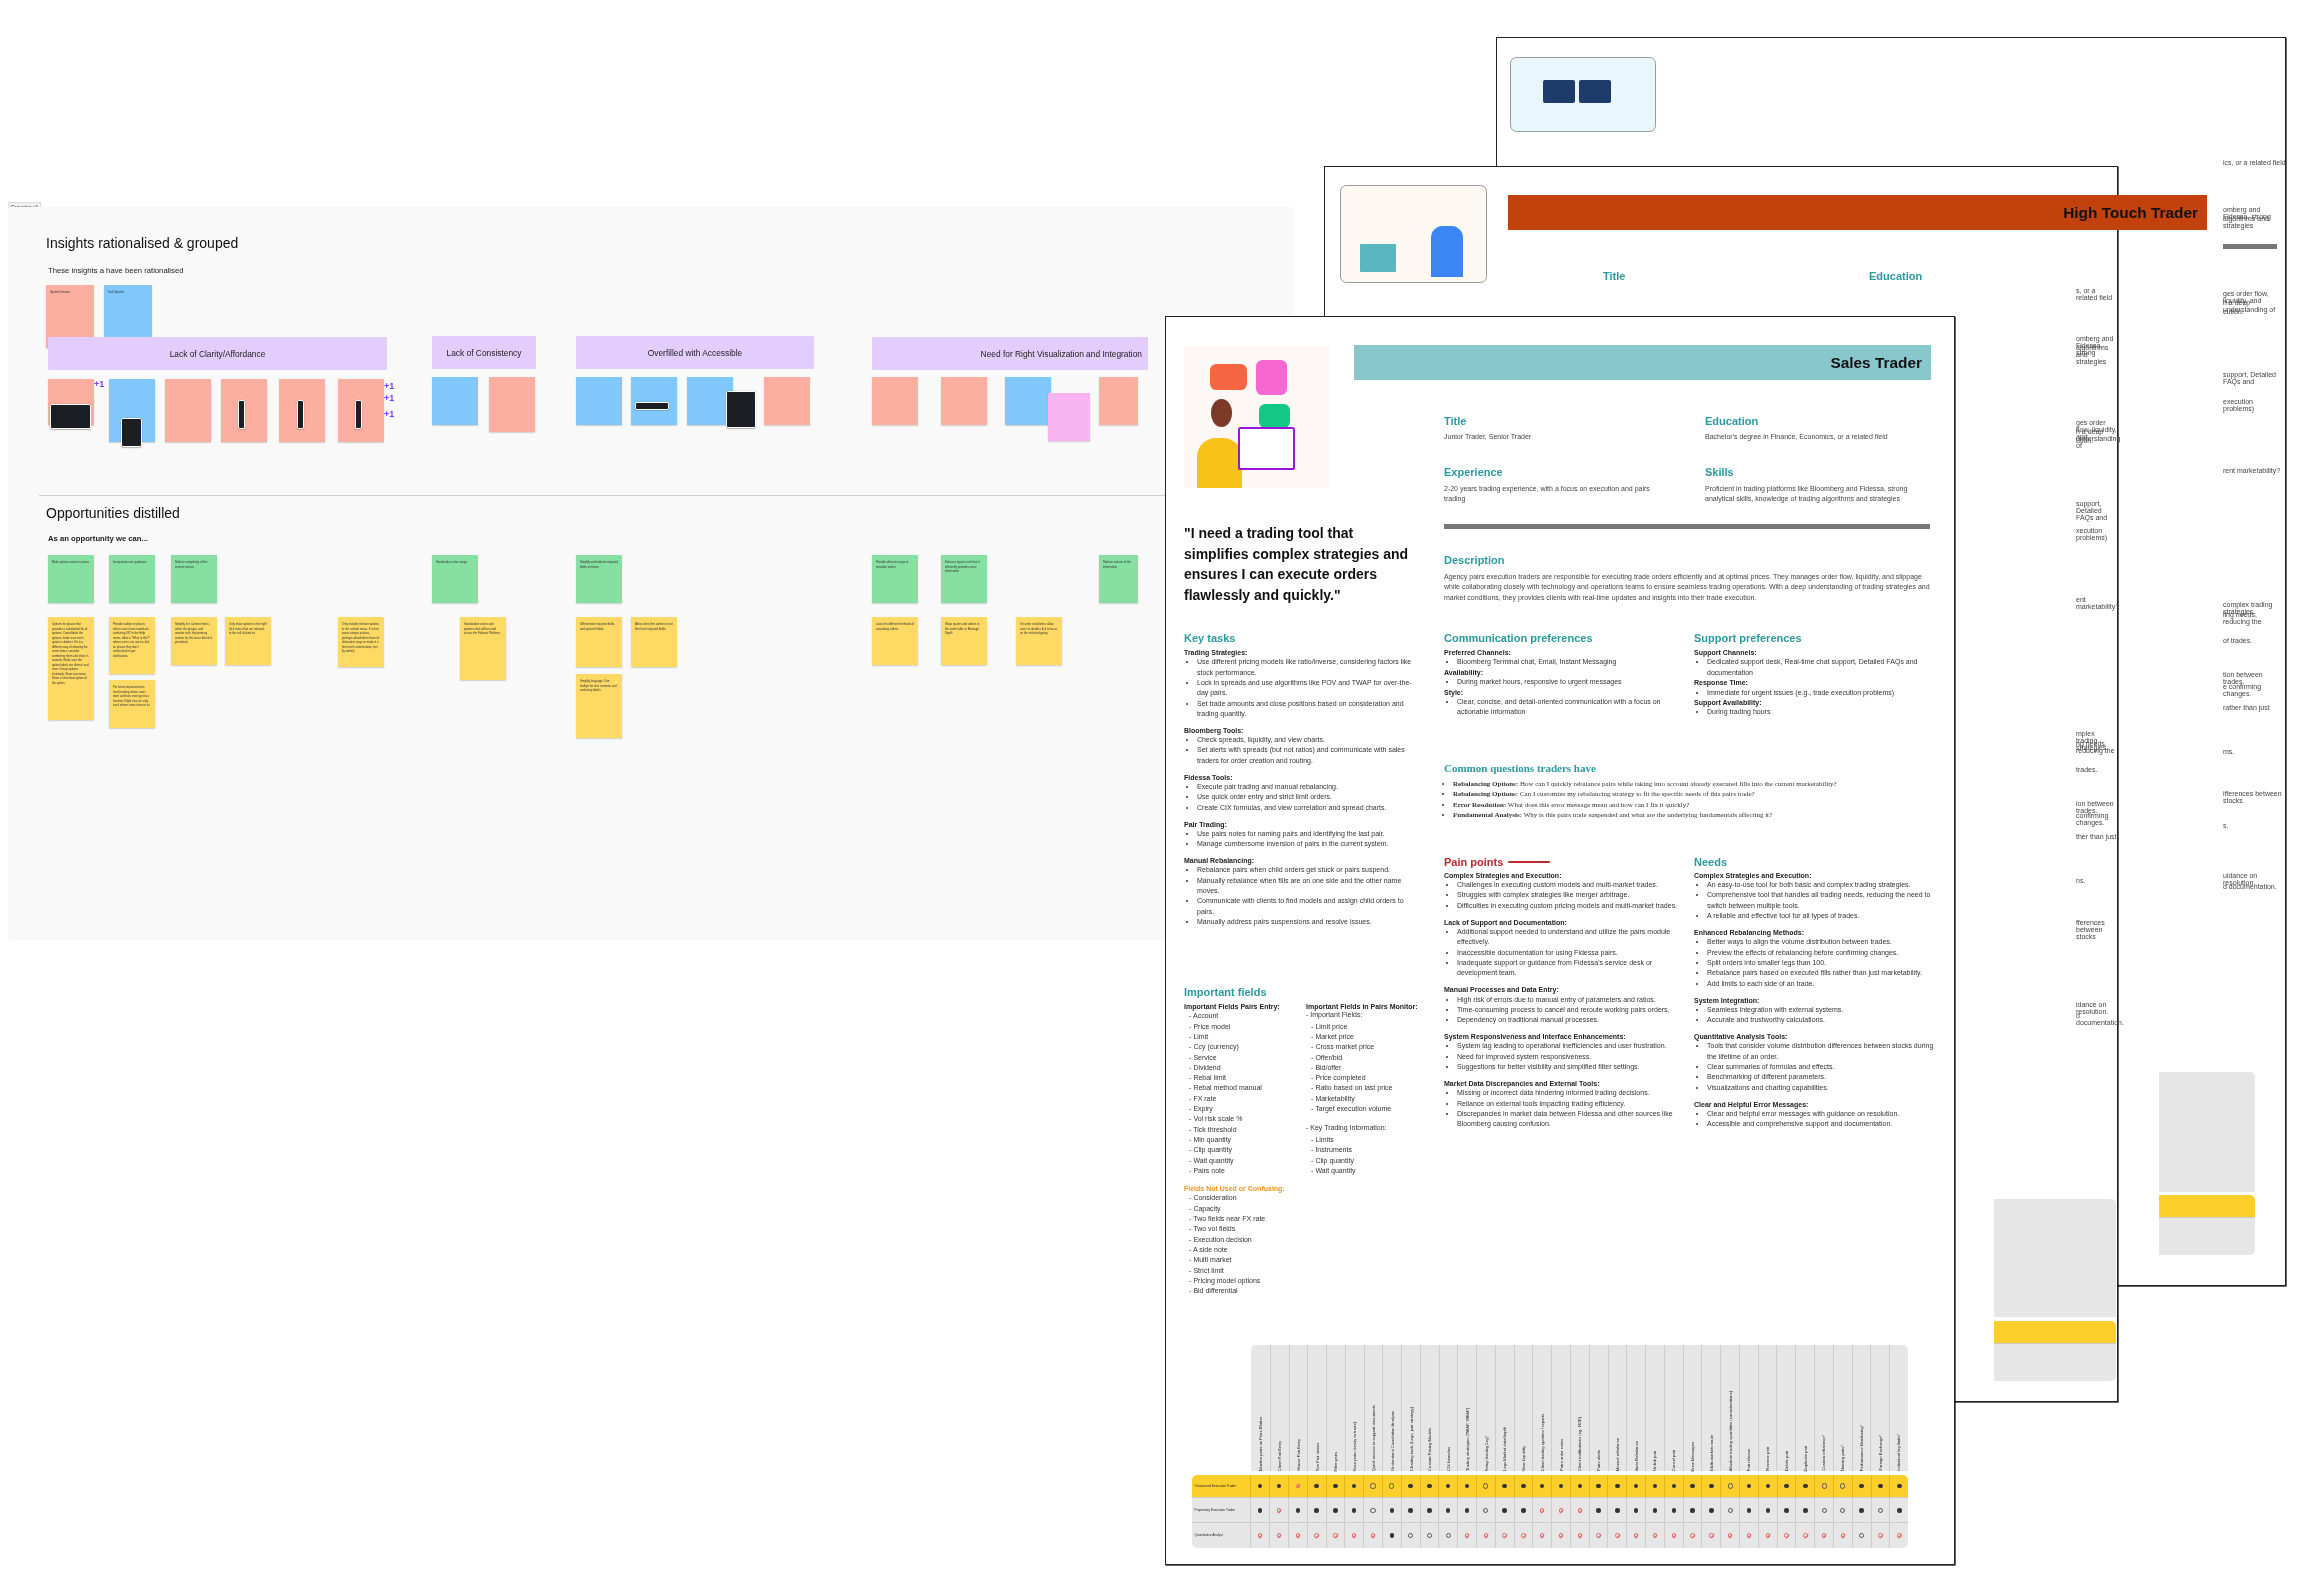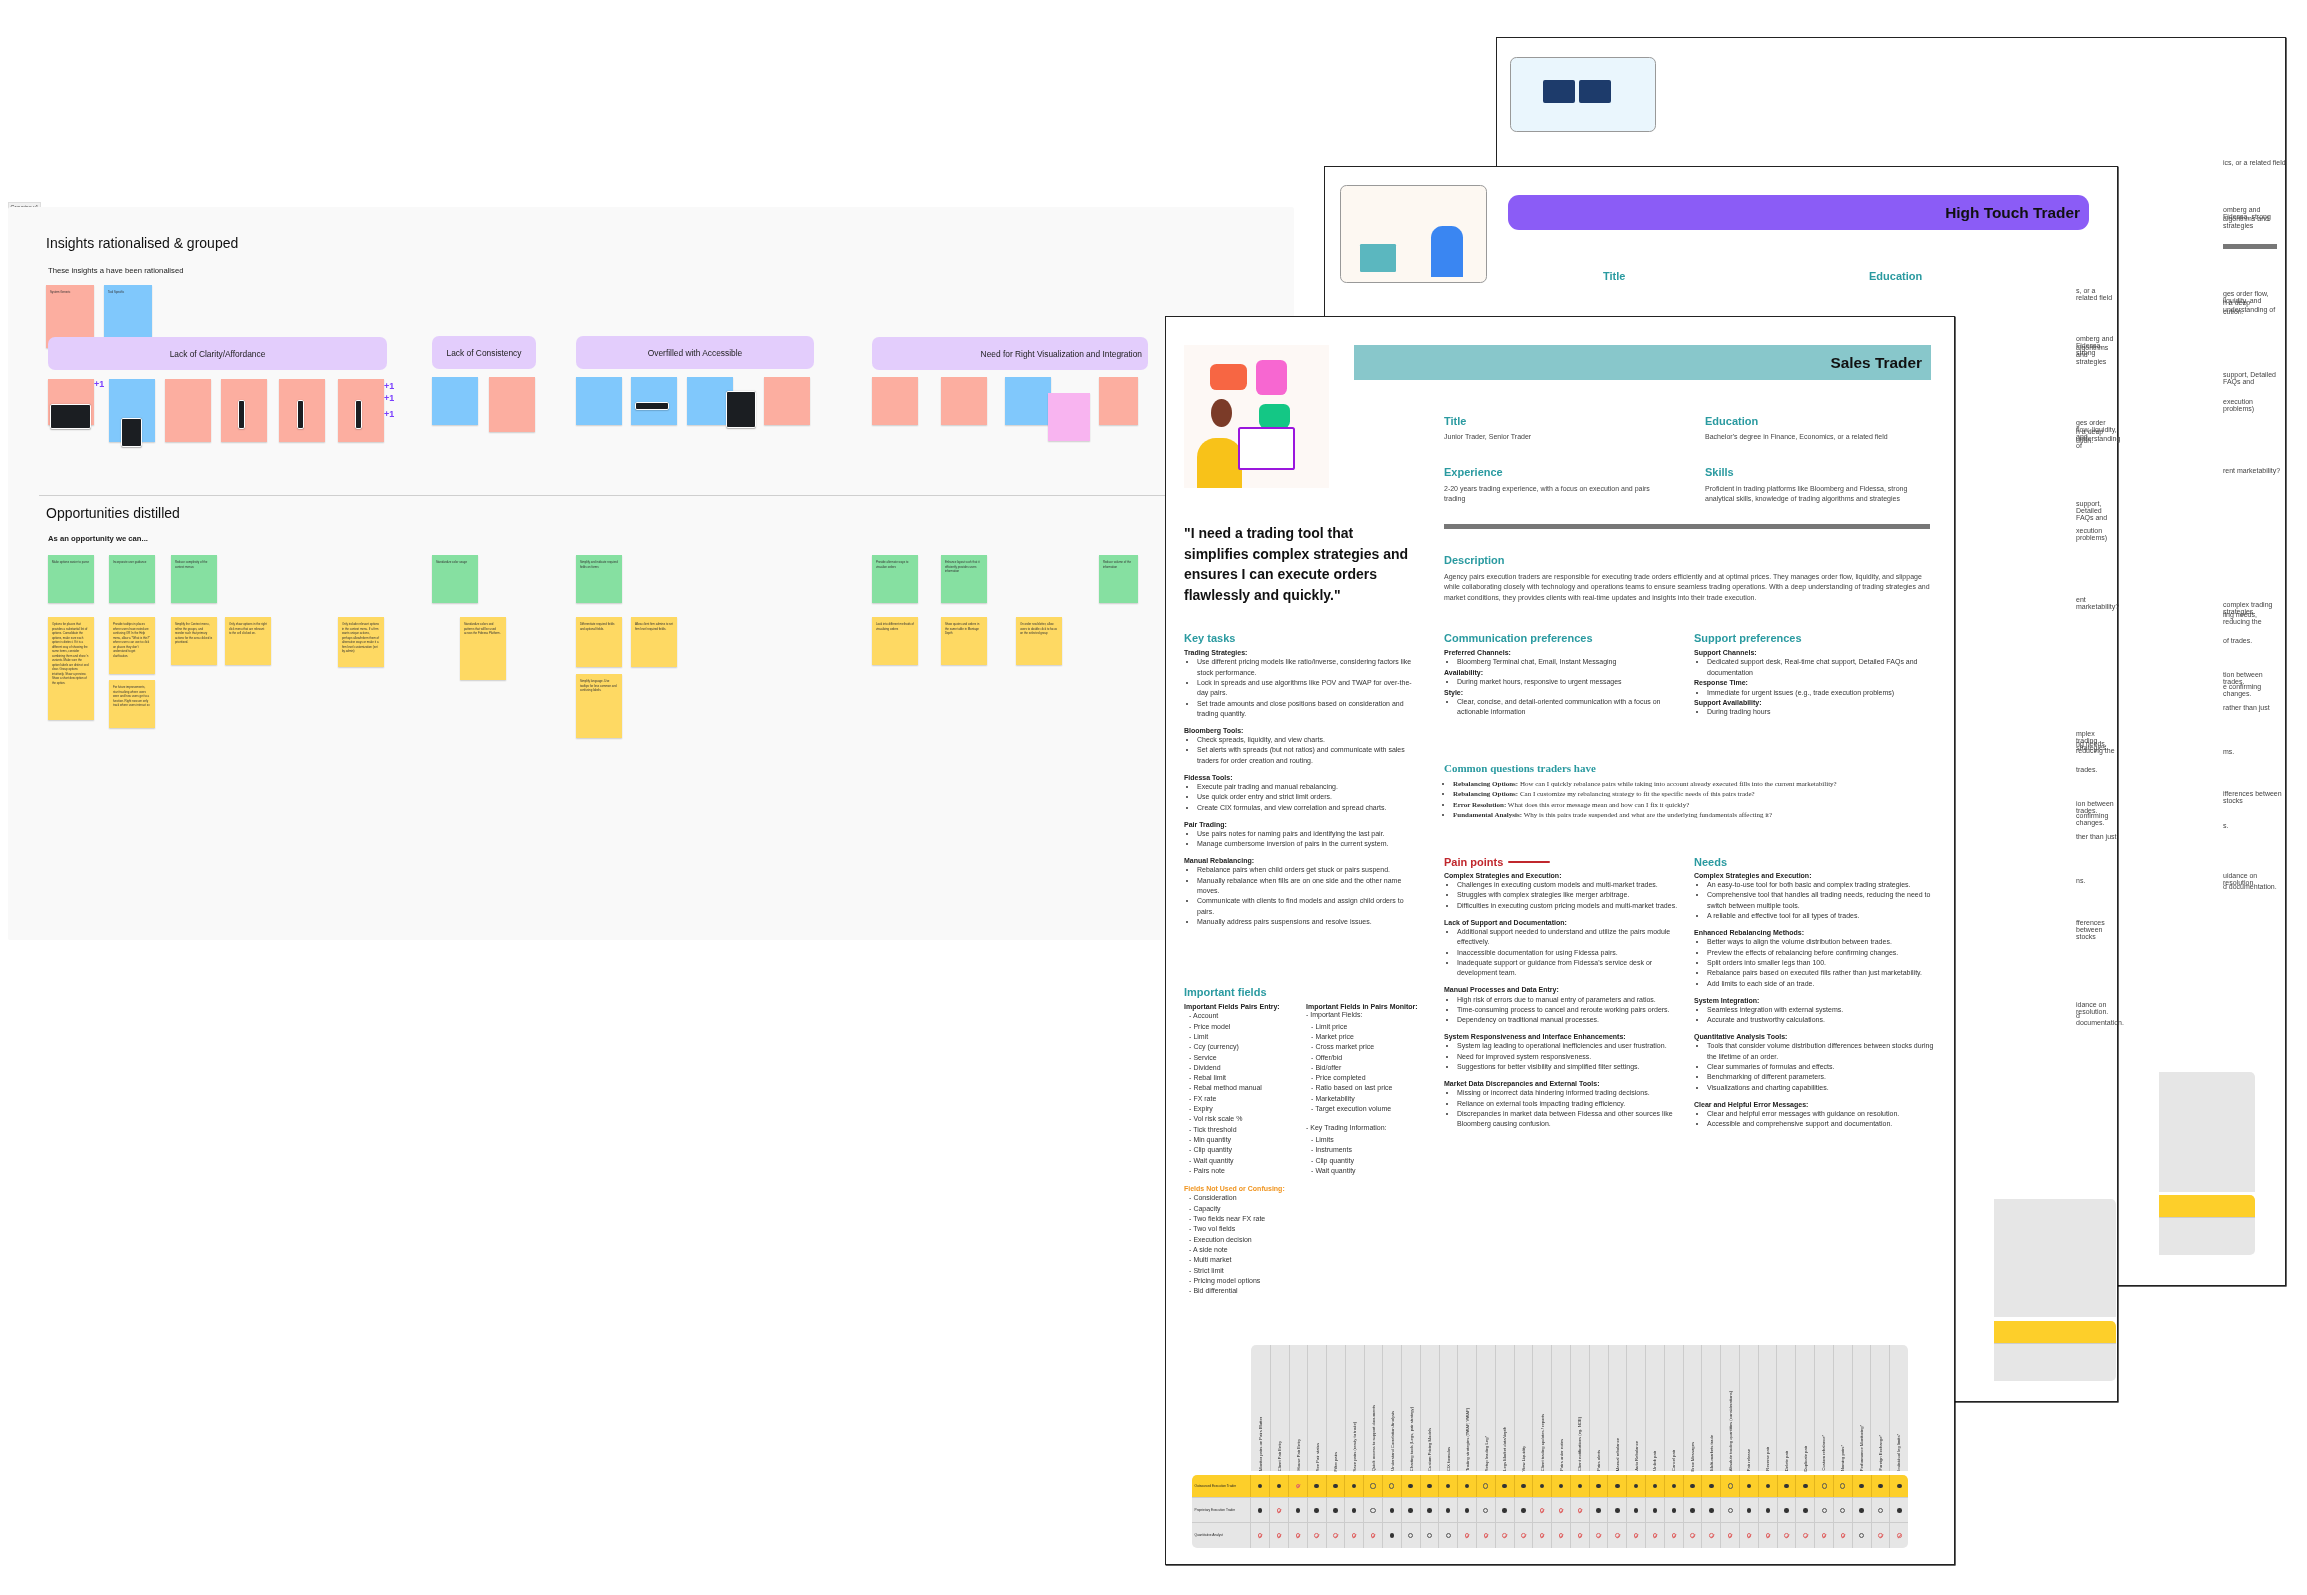--- a/index.html
+++ b/index.html
@@ -9,21 +9,21 @@
   .frame-label{left:7.7px;top:202px;font-size:5.1px;background:#f0f0f0;border:0.6px solid #ddd;padding:0.6px 1.9px;color:#444;}
   .frame{left:7.7px;top:207px;width:1286px;height:733px;background:#f9f9f9;border-radius:2.6px;}
   .board-title{font-size:14px;color:#111;}
   .board-sub{font-size:9px;color:#222;}
   .sticky{position:absolute;box-shadow:0 0.6px 1.3px rgba(0,0,0,.18);font-size:2.9px;line-height:4.5px;padding:5.1px 3.9px;box-sizing:border-box;color:#333;overflow:hidden;}
   .s-red{background:#fcaea0;}
   .s-blue{background:#80c8fc;}
   .s-green{background:#86e0a1;}
   .s-yellow{background:#fed963;}
   .s-pink{background:#f8b4f0;}
-  .group-bar{position:absolute;background:#e3cdfc;display:flex;align-items:center;justify-content:center;font-size:8.4px;color:#222;border-radius:7px;}
+  .group-bar{position:absolute;background:#e3cdfc;display:flex;align-items:center;justify-content:center;font-size:8.4px;color:#222;border-radius:1px;}
   .thumb{position:absolute;background:#1b1e22;border:1.9px solid #fff;border-radius:1.9px;box-shadow:0 0.6px 1.3px rgba(0,0,0,.3);}
   .plus{position:absolute;color:#7a3ffd;font-weight:bold;font-size:9px;}
   .divider{left:39px;top:495px;width:1221px;height:1.3px;background:#cfcfcf;}
   
   .card{position:absolute;background:#fff;border:1.3px solid #222;box-shadow:0.6px 0.6px 0 #000;}
   .banner{position:absolute;display:flex;align-items:center;justify-content:flex-end;padding-right:9px;box-sizing:border-box;font-weight:bold;color:#111;}
   .h-teal{color:#2a9aa0;font-weight:bold;}
   .muted{color:#444;}
   .sec-title{font-size:11px;font-weight:bold;color:#2a9aa0;margin:0 0 5.1px 0;}
   .sub-h{font-weight:bold;font-size:7px;color:#222;margin:0;}
@@ -162,21 +162,21 @@
     <div class="abs row-yellow" style="left:0;top:123px;width:96px;height:22px;border-radius:0 5.1px 0 0;"></div>
     <div class="abs row-gray" style="left:0;top:145px;width:96px;height:37px;border-radius:0 0 5.1px 0;"></div>
   </div>
 </div>
 
 <div class="card" style="left:1324px;top:166px;width:792px;height:1234px;">
   <div class="abs" style="left:15.4px;top:18px;width:145px;height:96px;border:1.3px solid #999;border-radius:6.4px;background:#fdf8f2;overflow:hidden;">
     <div class="abs" style="left:19px;top:58px;width:36px;height:28px;background:#5bb7bf;border-radius:1.3px;"></div>
     <div class="abs" style="left:90px;top:40px;width:32px;height:51px;background:#3a86f2;border-radius:11.6px 11.6px 0 0;"></div>
   </div>
-  <div class="banner" style="left:183px;top:28px;width:581px;height:35px;font-size:15.4px;background:#8b5cf6;border-radius:11px;">
+  <div class="banner" style="left:183px;top:28px;width:699px;height:35px;font-size:15.4px;background:#c2410c;">
     <span>High Touch Trader</span>
   </div>
   <div class="abs h-teal" style="left:278px;top:103px;font-size:11px;">Title</div>
   <div class="abs h-teal" style="left:544px;top:103px;font-size:11px;">Education</div>
   <div class="abs muted" style="left:751px;top:120px;font-size:7px;">s, or a related field</div>
   <div class="abs muted" style="left:751px;top:168px;font-size:7px;">omberg and Fidessa, strong</div>
   <div class="abs muted" style="left:751px;top:177px;font-size:7px;">algorithms and strategies</div>
   <div class="abs muted" style="left:751px;top:252px;font-size:7px;">ges order flow, liquidity, and</div>
   <div class="abs muted" style="left:751px;top:261px;font-size:7px;">h a deep understanding of</div>
   <div class="abs muted" style="left:751px;top:270px;font-size:7px;">ution.</div>

